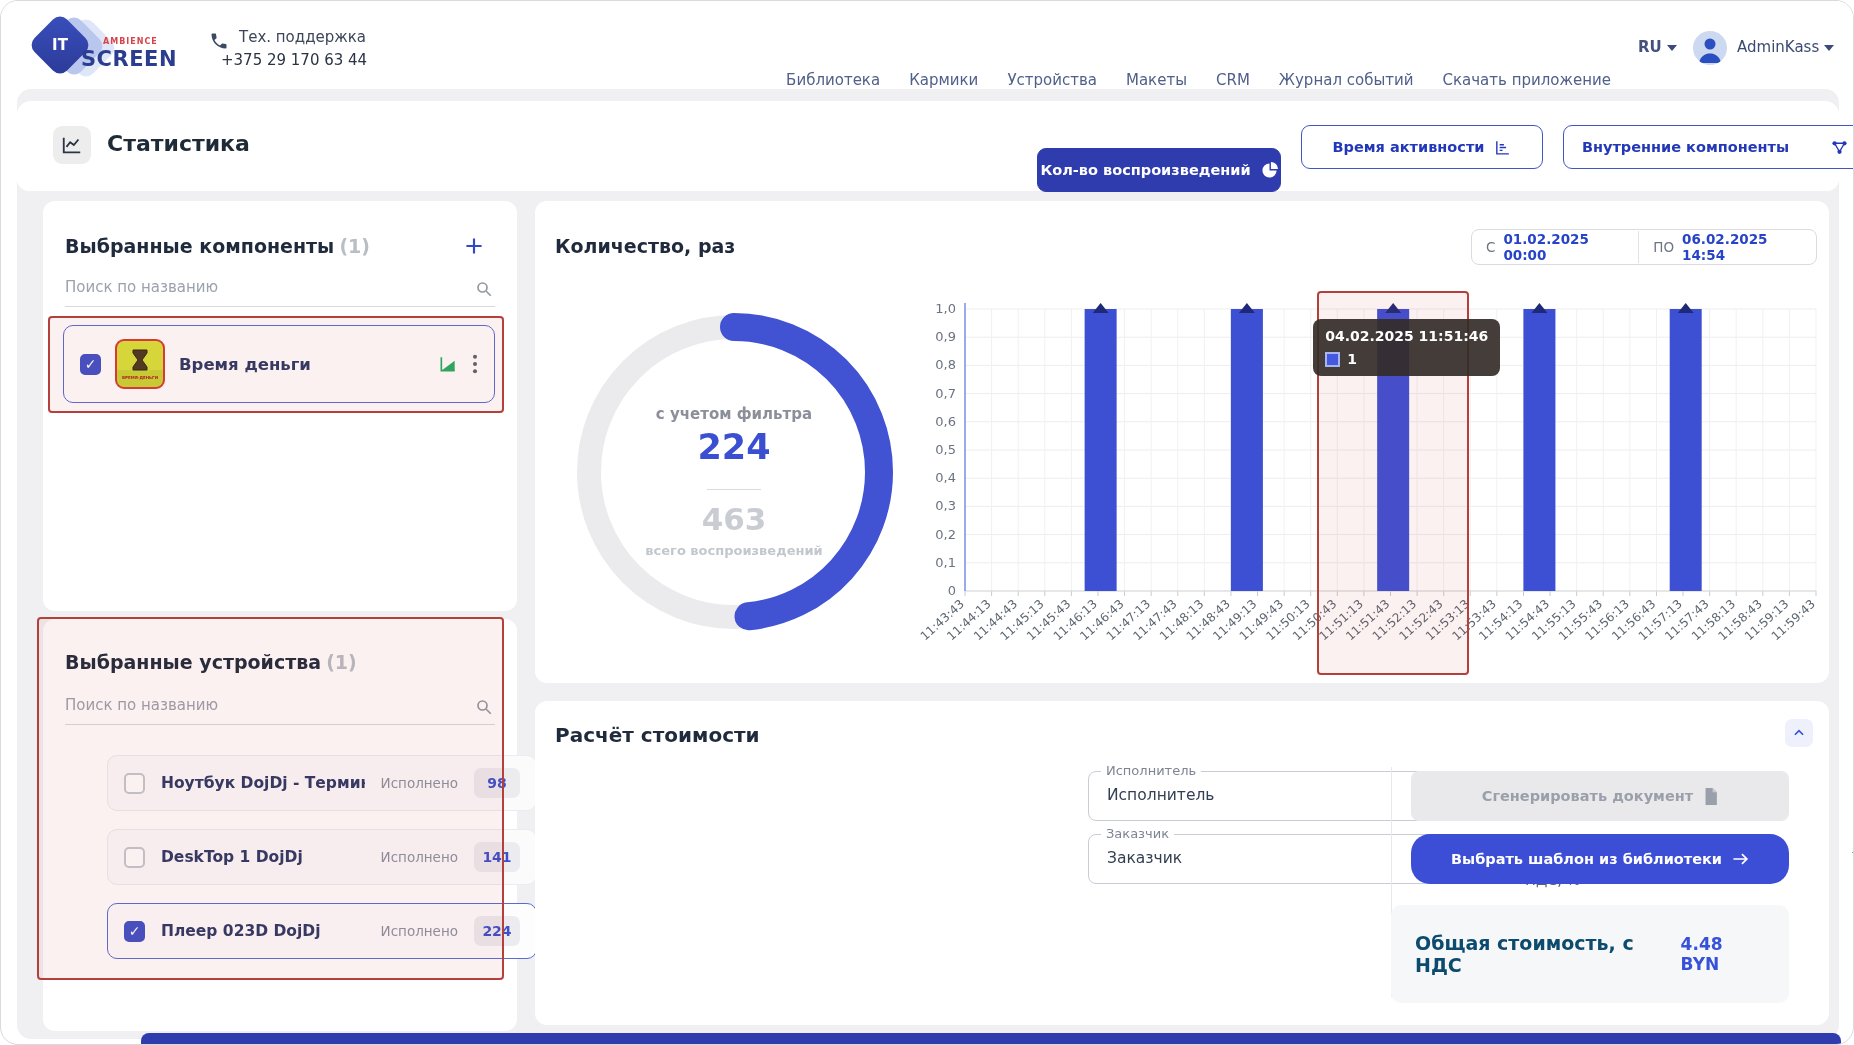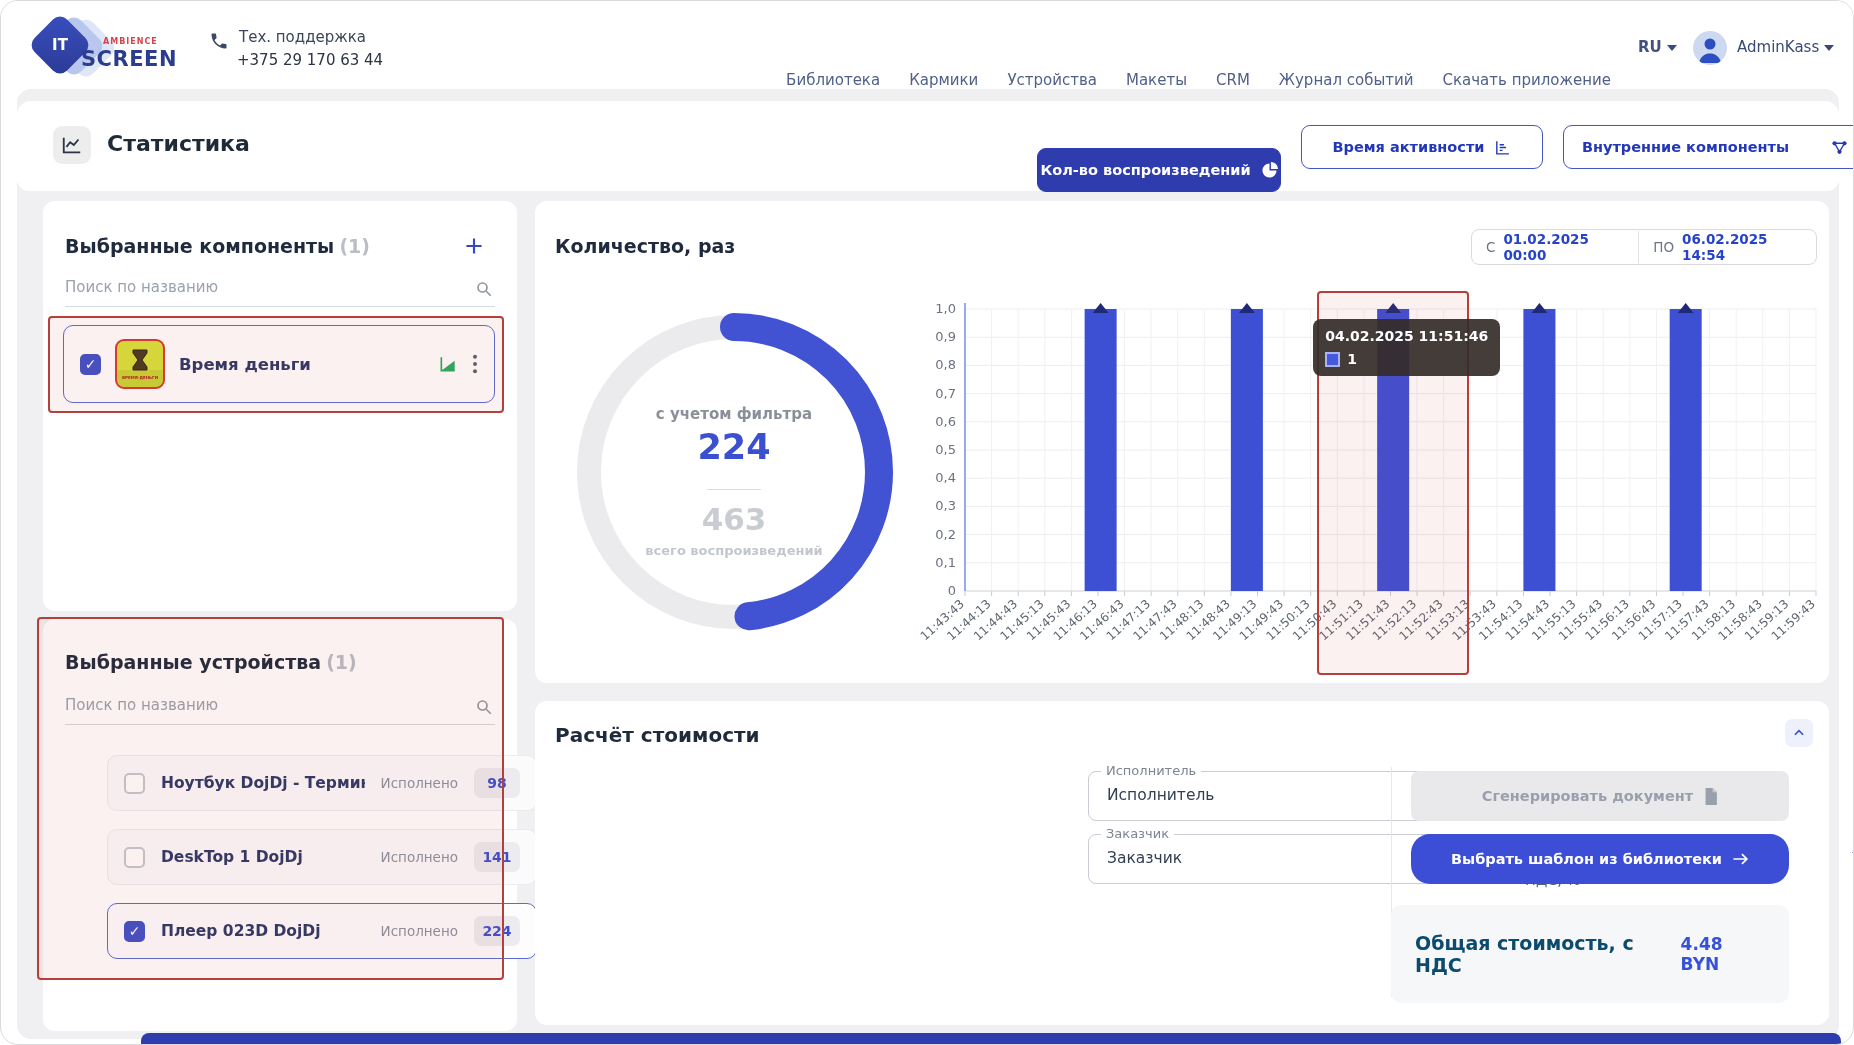--- a/index.html
+++ b/index.html
@@ -71,21 +71,21 @@
       <div class="diamond" style="left:8px;top:5px;background:linear-gradient(135deg,#3a4fbe,#2b3a96);"></div>
       <div class="abs" style="left:8px;top:5px;width:46px;height:46px;display:flex;align-items:center;justify-content:center;color:#fff;font-weight:bold;font-size:15px;">IT</div>
       <div class="abs" style="left:74px;top:20px;font-size:8px;font-weight:bold;color:#d8434a;letter-spacing:1px;">AMBIENCE</div>
       <div class="abs" style="left:52px;top:30px;font-size:21px;font-weight:bold;color:#2b3d8f;letter-spacing:0.5px;">SCREEN</div>
     </div>
 
     <svg class="abs" style="left:208px;top:30px;" width="20" height="20" viewBox="0 0 24 24">
         <path fill="#3b4a63" d="M6.6 10.8c1.4 2.8 3.8 5.1 6.6 6.6l2.2-2.2c.3-.3.7-.4 1-.2 1.1.4 2.3.6 3.6.6.6 0 1 .4 1 1V20c0 .6-.4 1-1 1C10.6 21 3 13.4 3 4c0-.6.4-1 1-1h3.5c.6 0 1 .4 1 1 0 1.2.2 2.4.6 3.6.1.3 0 .7-.2 1l-2.3 2.2z"></path>
       </svg>
     <div class="abs" style="left:238px;top:27px;font-size:15px;color:#3c4658;">Тех. поддержка</div>
-    <div class="abs" style="left:236px;top:50px;font-size:15px;color:#2b3445;cursor:pointer;">+375 29 170 63 44</div>
+    <div class="abs" style="left:220px;top:50px;font-size:15px;color:#2b3445;cursor:pointer;">+375 29 170 63 44</div>
 
     <div class="abs" id="nav-menu" style="left:830px;top:0;width:780px;height:88px;display:flex;align-items:flex-end;justify-content:flex-end;gap:29px;">
         <div class="nav-item">Библиотека</div>
         <div class="nav-item">Кармики</div>
         <div class="nav-item">Устройства</div>
         <div class="nav-item">Макеты</div>
         <div class="nav-item">CRM</div>
         <div class="nav-item">Журнал событий</div>
         <div class="nav-item">Скачать приложение</div>
       </div>

